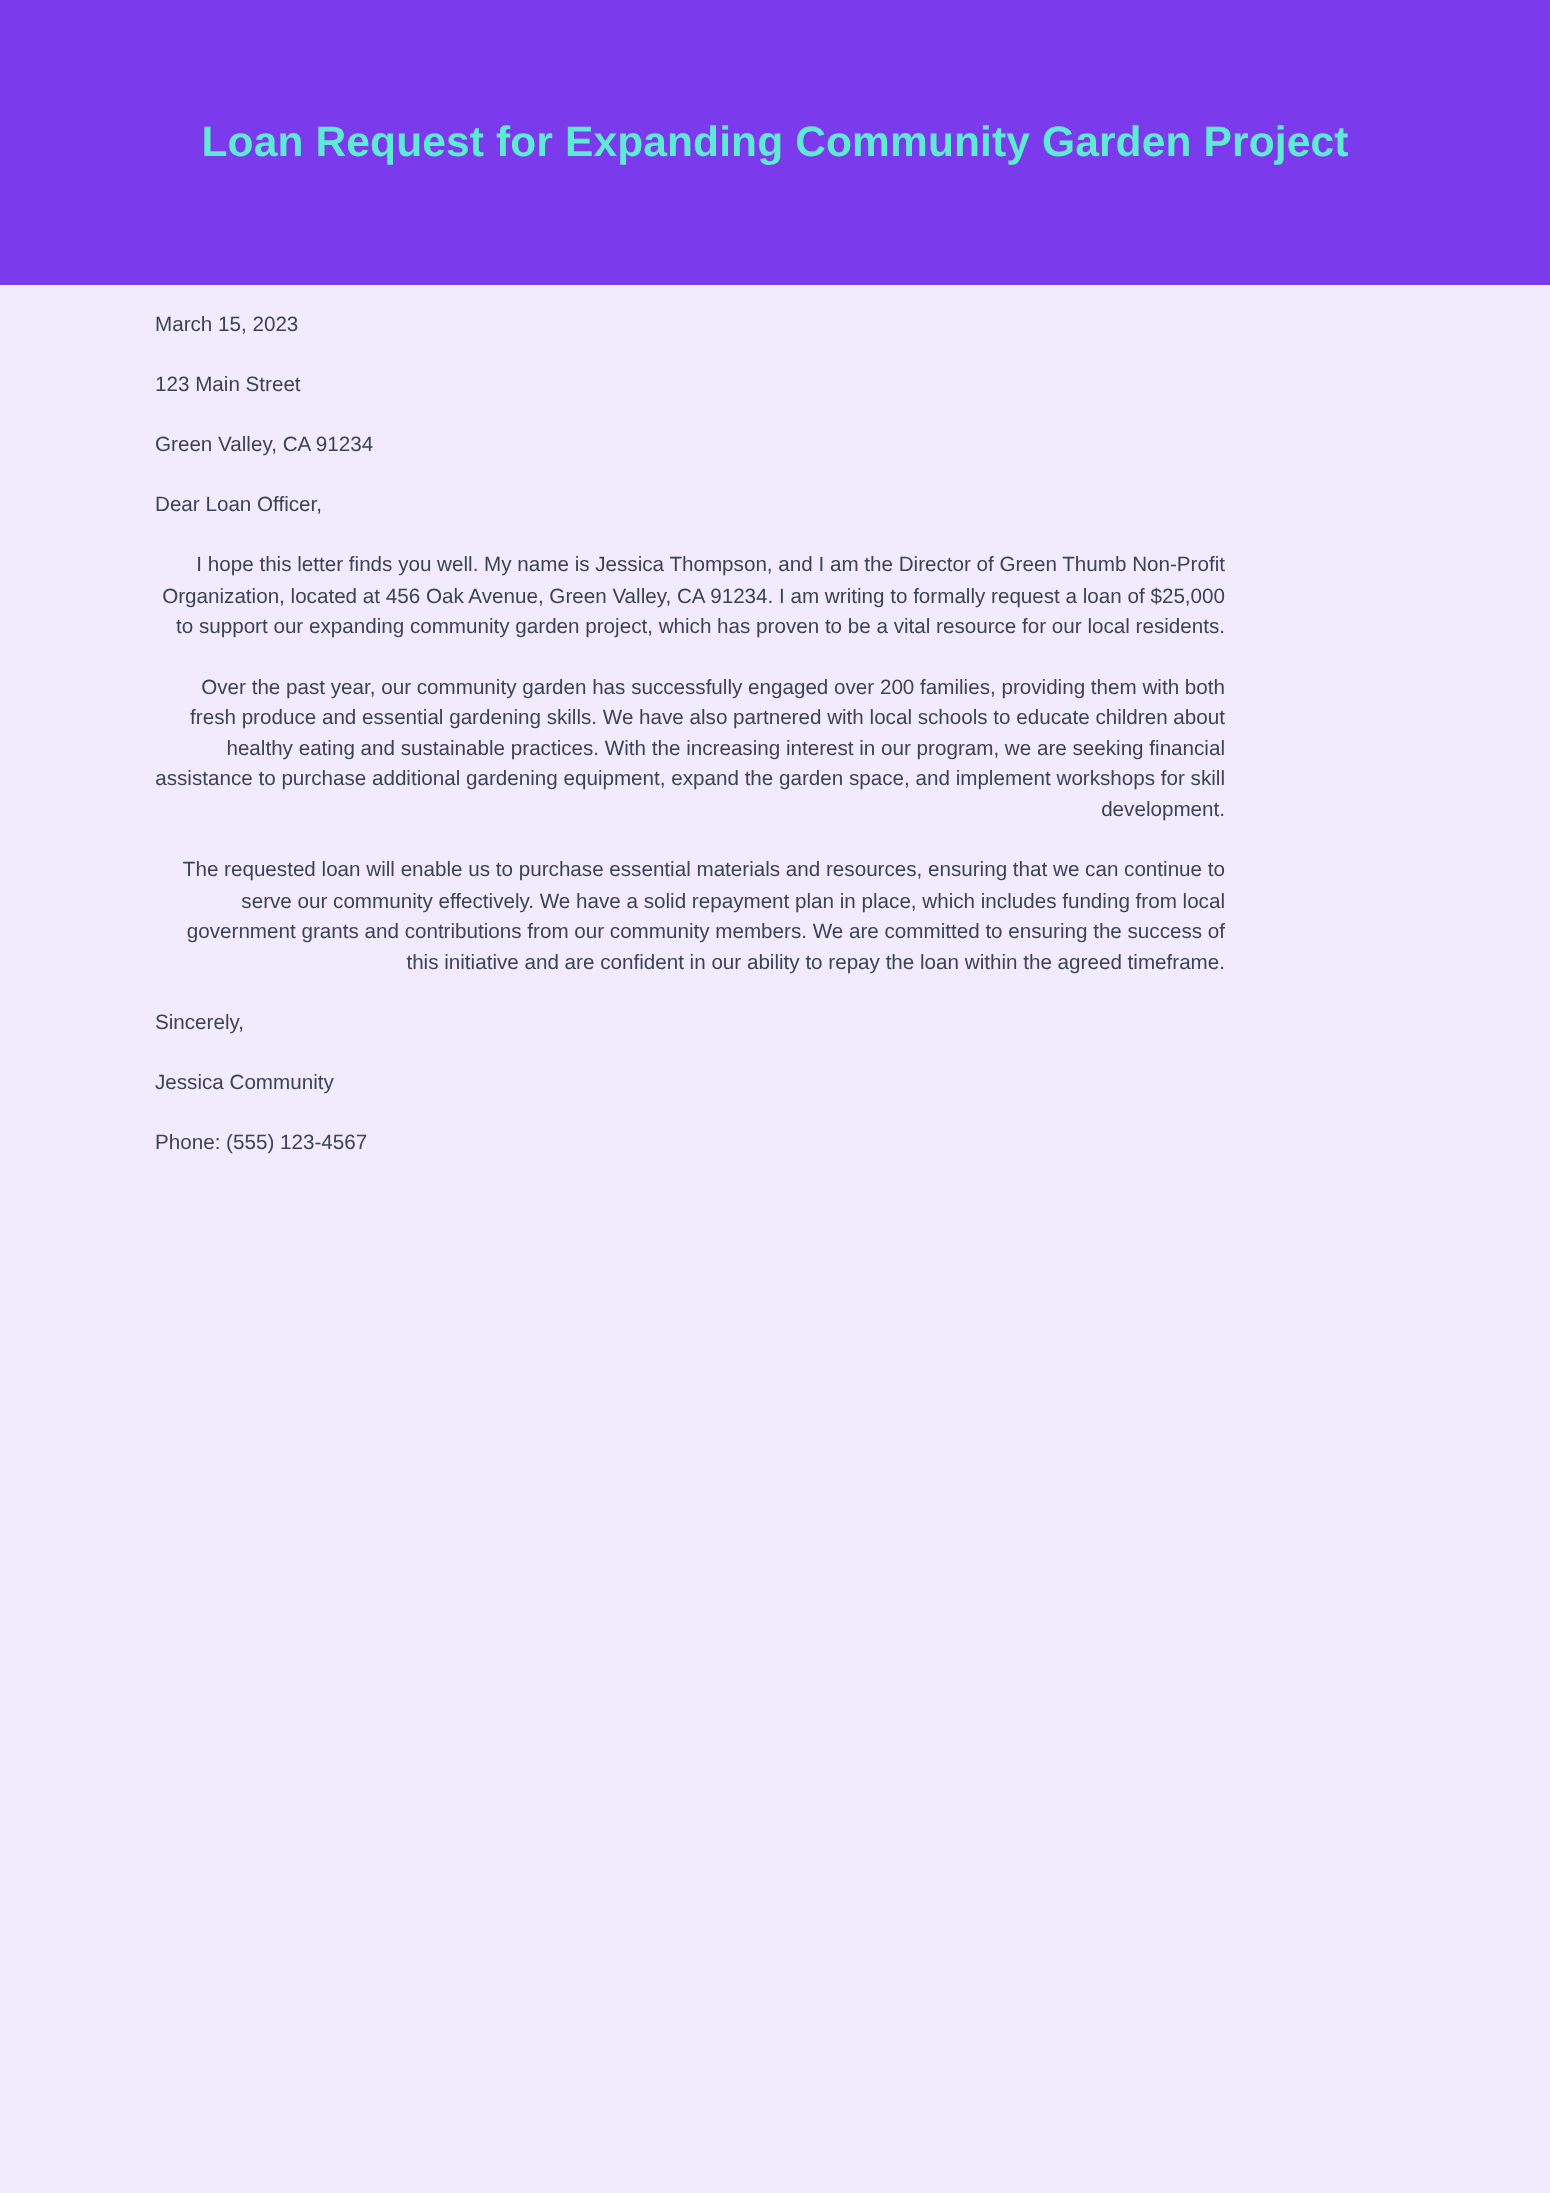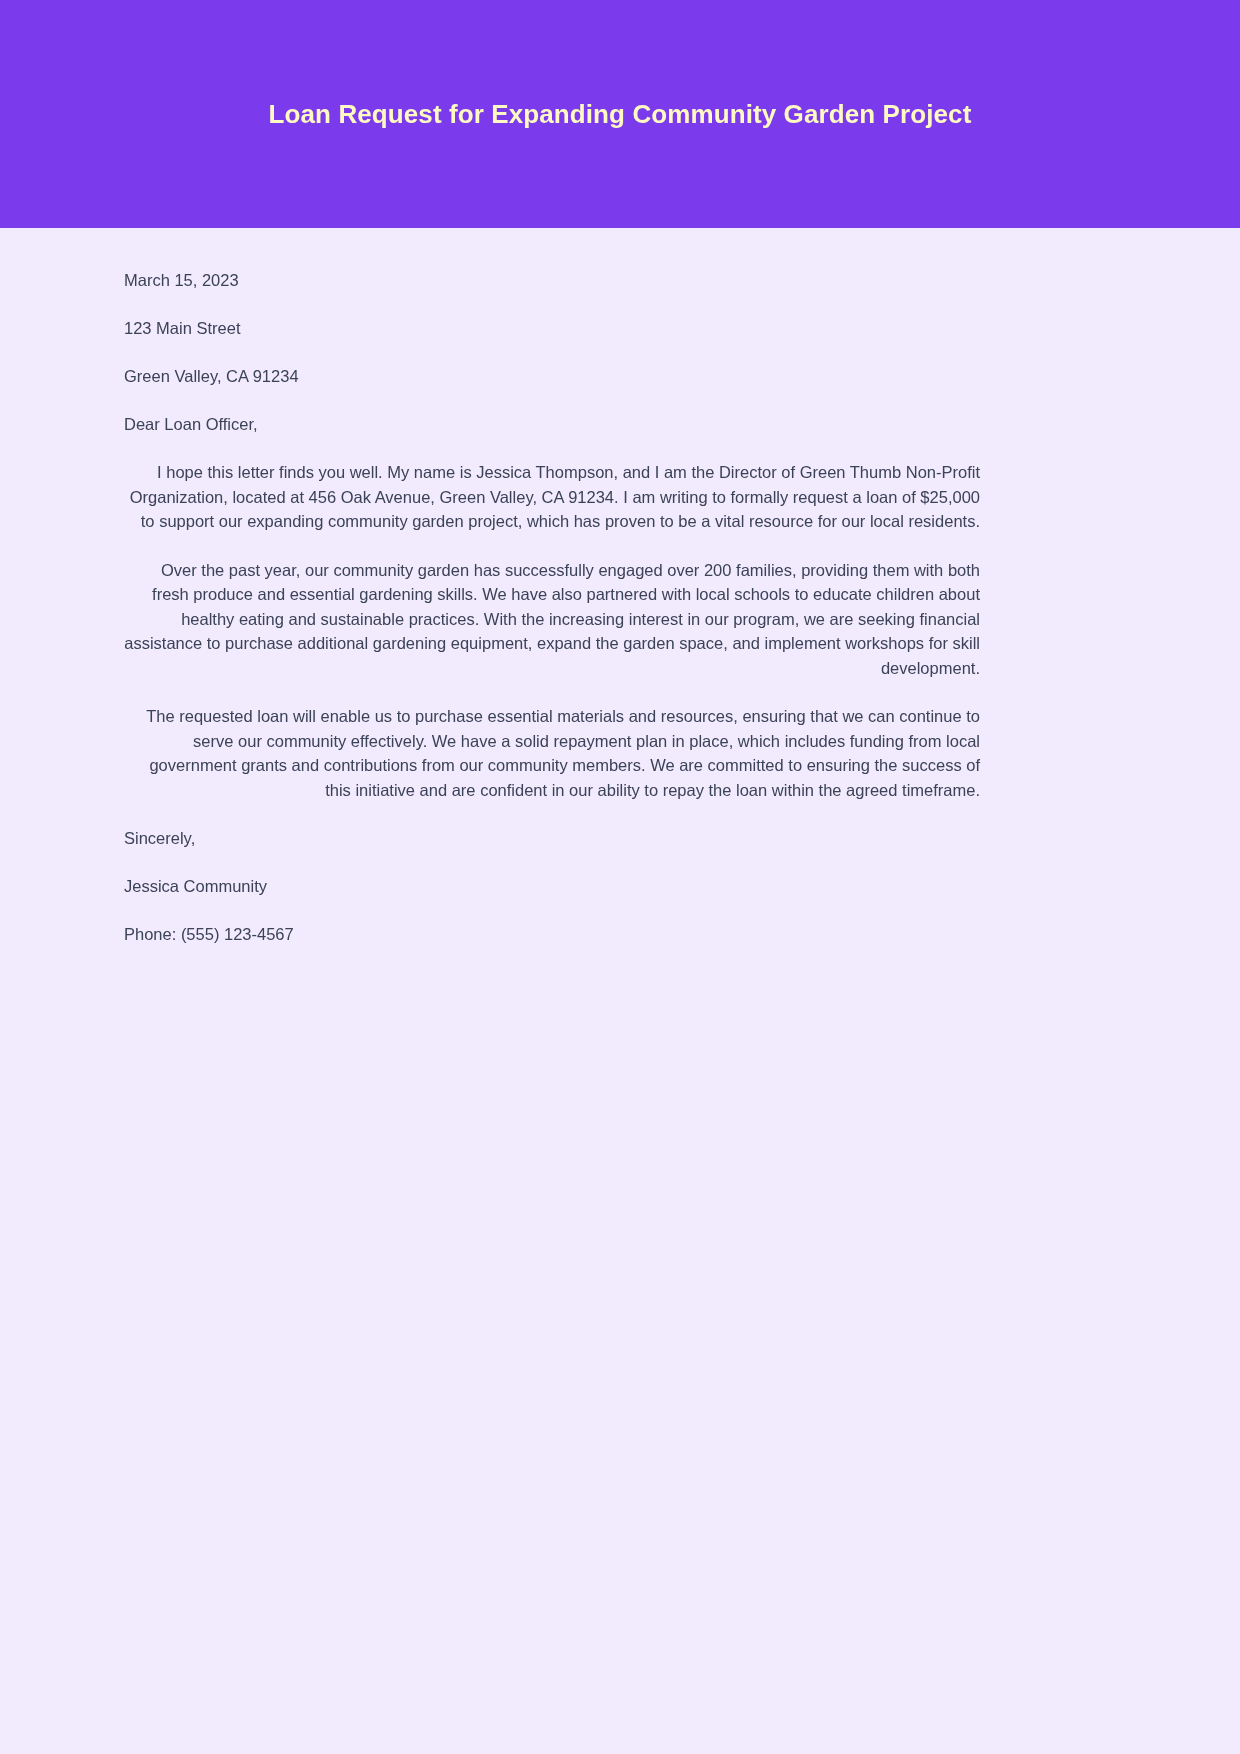--- a/index.html
+++ b/index.html
@@ -26,32 +26,32 @@
     width: 100%;
     height: 228px;
     background: #7b3bec;
     display: flex;
     align-items: center;
     justify-content: center;
     box-sizing: border-box;
     padding: 0 60px;
   }
   .header-title {
-    color: #fef9c3;
-    font-size: 26px;
+    color: #5eead4;
+    font-size: 34px;
     font-weight: bold;
     line-height: 1.25;
     text-align: center;
     letter-spacing: 0.1px;
     margin: 0;
     font-family: "Liberation Sans", sans-serif;
   }
   
   .letter-body {
-    padding: 40px 124px 40px 124px;
+    padding: 20px 124px 40px 124px;
     box-sizing: border-box;
   }
   .letter-inner {
     width: 856px;
   }
   .line-block {
     color: #3c4257;
     font-size: 16.5px;
     line-height: 24px;
     margin: 0 0 24px 0;

